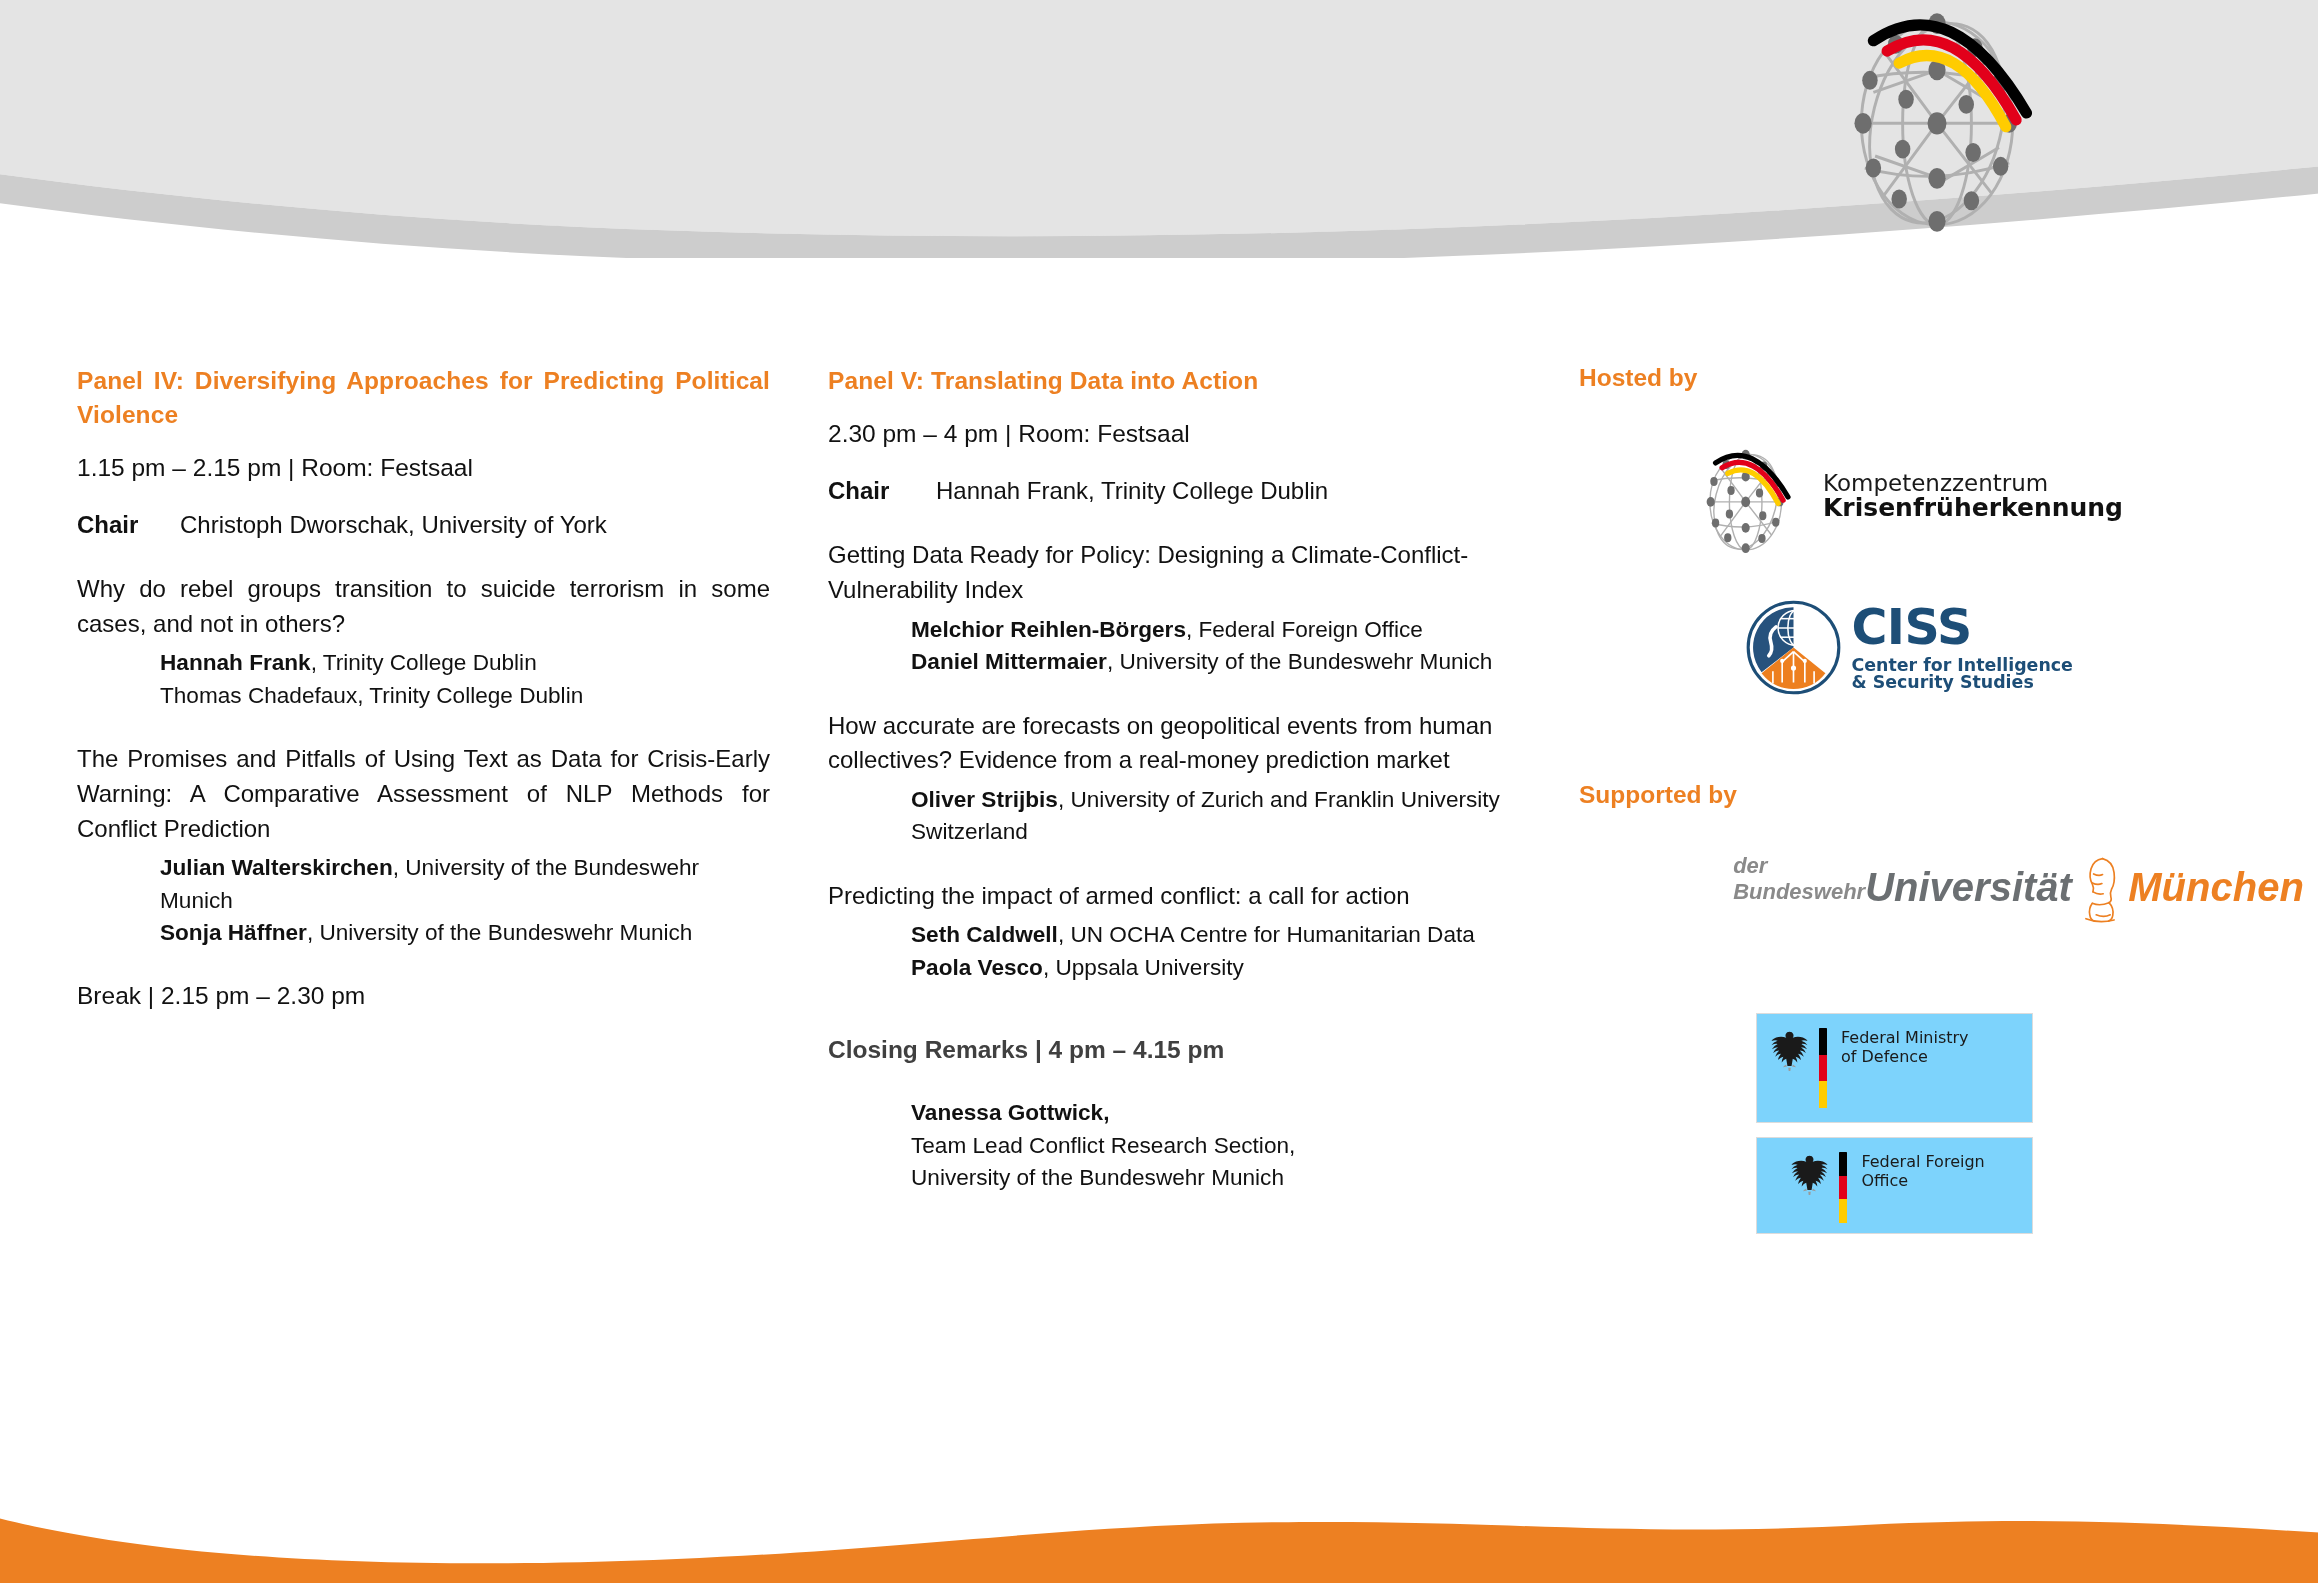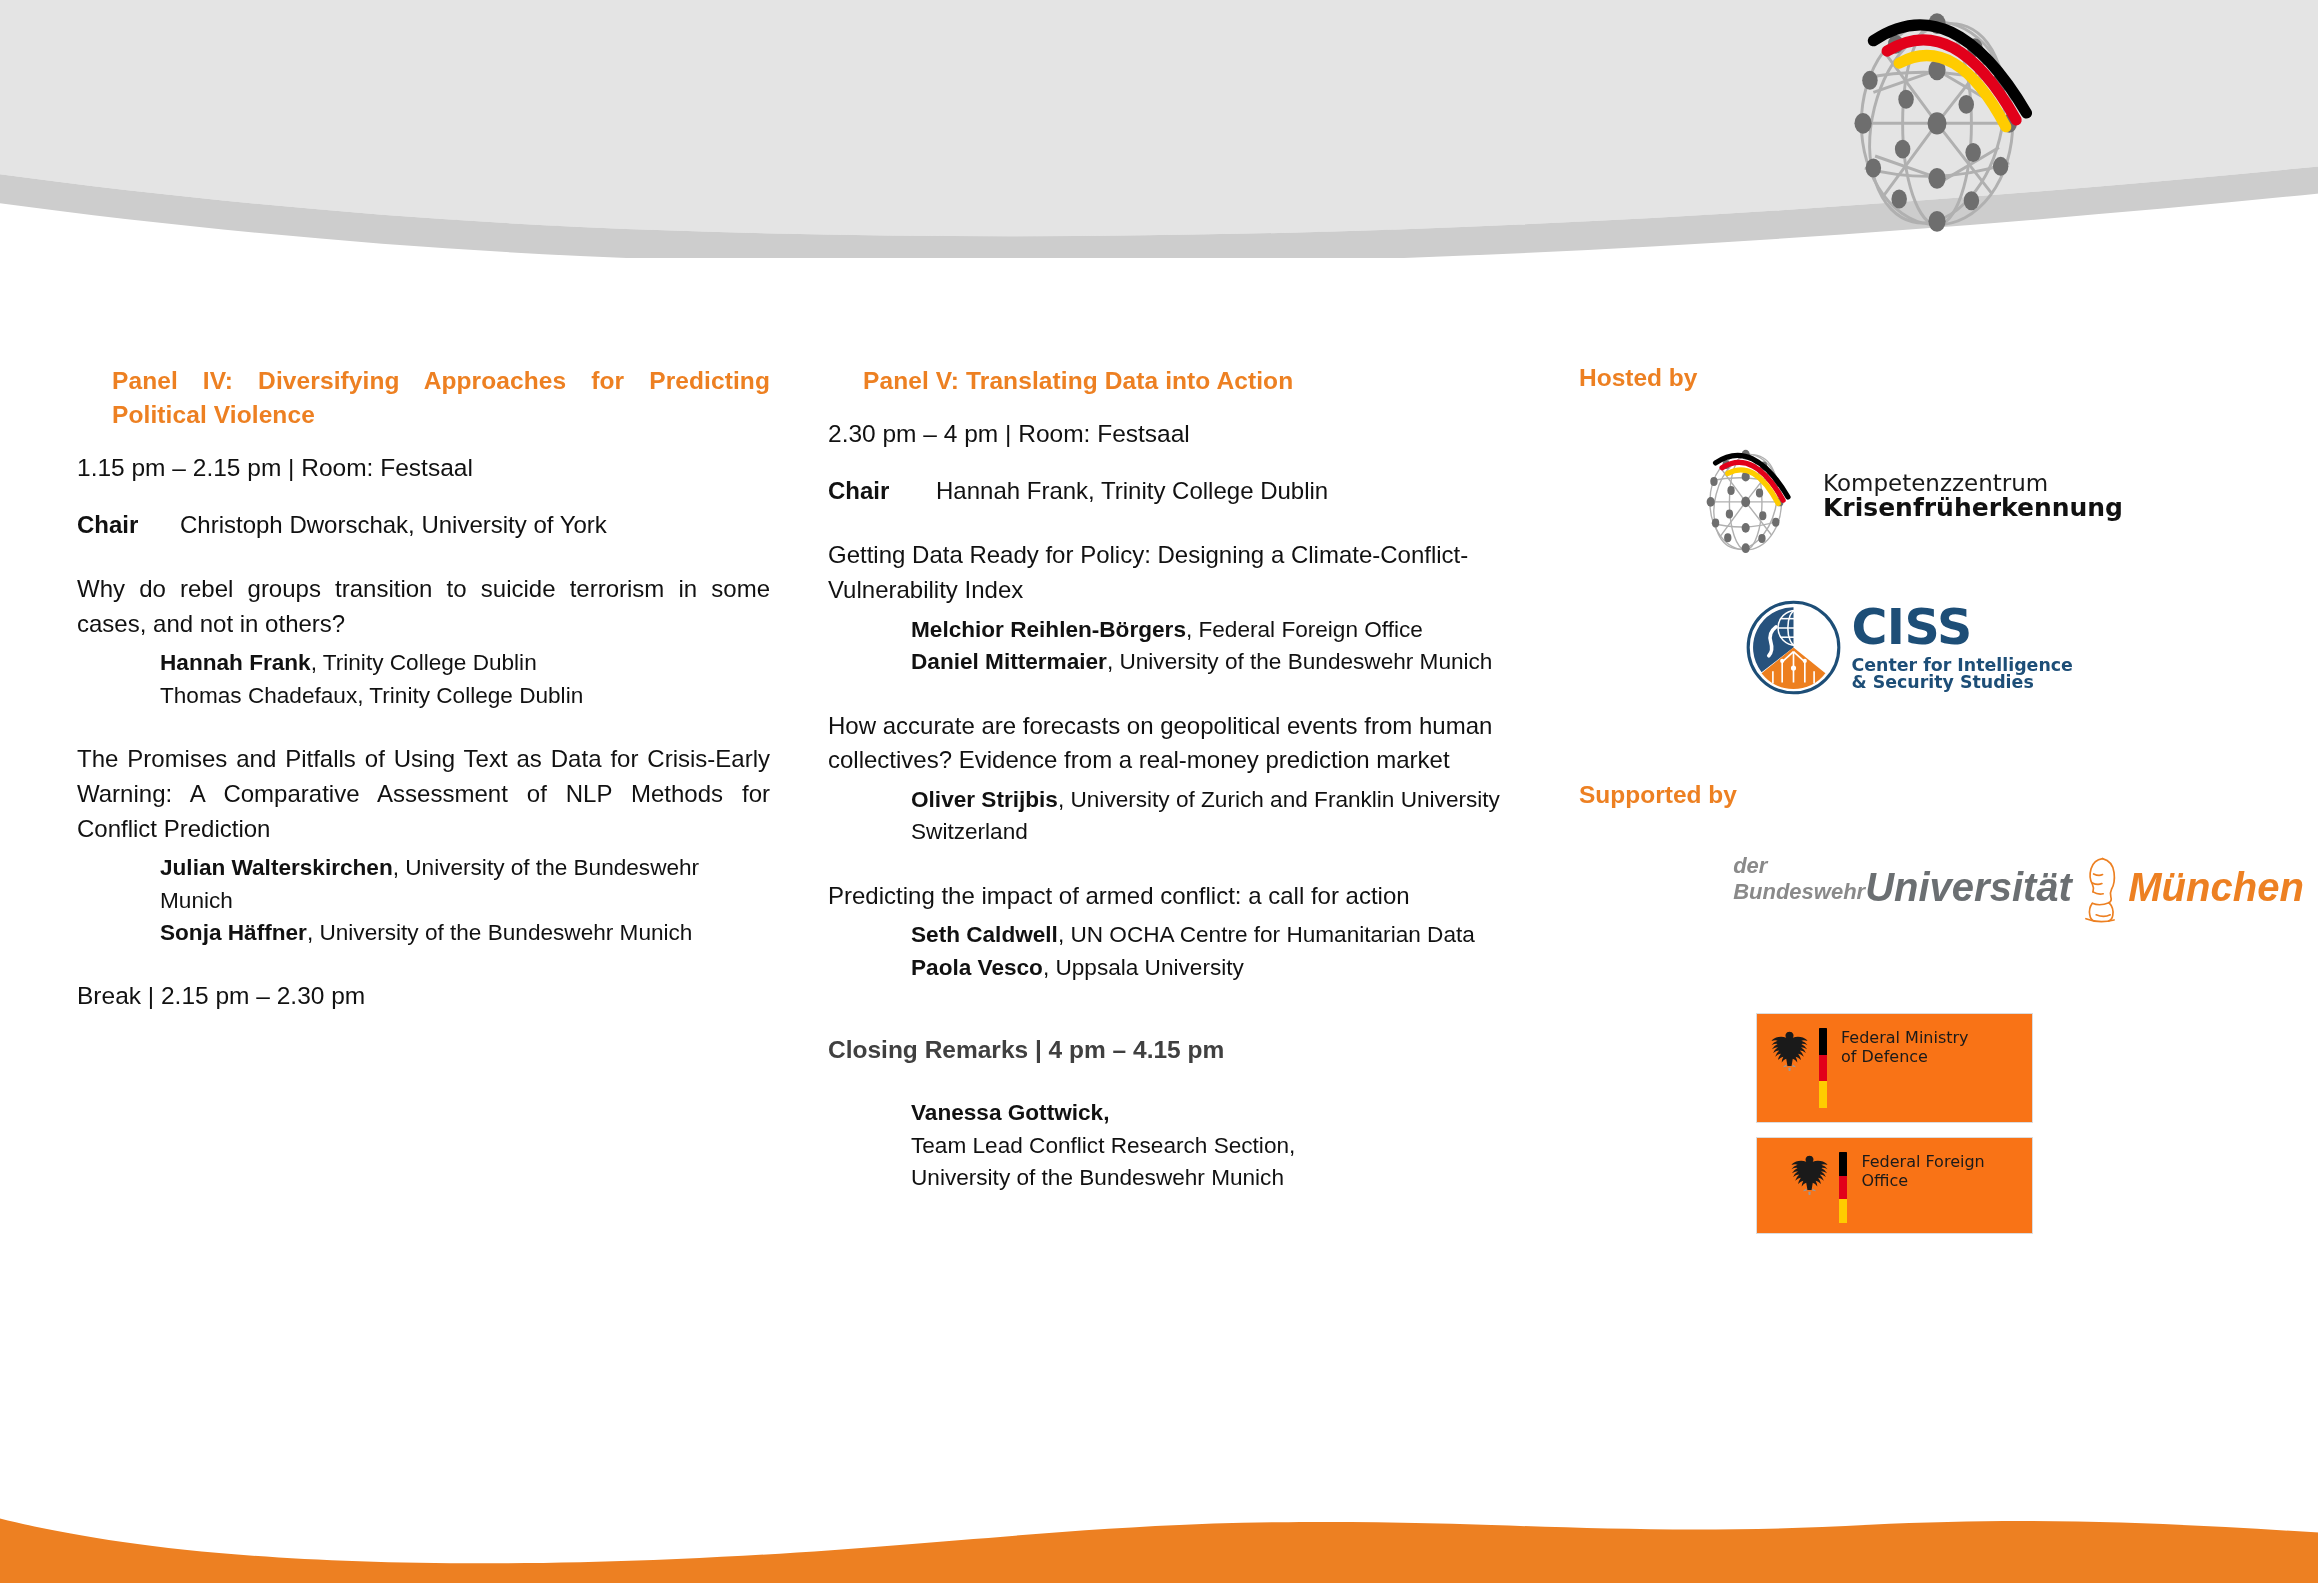--- a/index.html
+++ b/index.html
@@ -27,21 +27,21 @@
 
   
   .content{position:absolute;top:364px;left:0;width:2319px;height:1134px;}
   .col{position:absolute;top:0;}
   .col-left{left:77px;width:693px;}
   .col-mid{left:828px;width:693px;}
   .col-right{left:1579px;width:657px;}
 
   .panel-title{
     color:#ED8022;font-weight:700;font-size:24.5px;line-height:1.38;
-    text-align:justify;text-justify:inter-word;letter-spacing:0.1px;margin-left:35px;
+    text-align:justify;text-justify:inter-word;letter-spacing:0.1px;
   }
   .panel-title.nojust{text-align:left;}
   .time-line{font-size:24.5px;color:#111;line-height:1.4;margin-top:19.3px;}
 
   .chair-row{display:flex;margin-top:23px;font-size:24px;line-height:1.42;color:#111;}
   .chair-label{font-weight:700;flex:0 0 auto;}
   .chair-label.w-left{width:103px;}
   .chair-label.w-mid{width:108px;}
   .chair-value{flex:1;text-align:justify;text-justify:inter-word;}
   .chair-value.nojust{text-align:left;}
@@ -54,21 +54,21 @@
   .speaker b{font-weight:700;}
 
   .break-line{margin-top:32px;font-size:24.5px;color:#111;}
 
   .closing-head{margin-top:52px;color:#404040;font-weight:700;font-size:24.5px;}
   .closing-body{margin-top:33px;padding-left:83px;}
 
   .side-head{color:#ED8022;font-weight:700;font-size:24.5px;}
 
   .logo-slot{display:flex;align-items:center;justify-content:center;}
-  .ministry-box{width:277px;border:0.6px solid #dcdcdc;background:#f97316;
+  .ministry-box{width:277px;border:0.6px solid #dcdcdc;background:#7dd3fc;
                 display:flex;align-items:flex-start;padding:14px 10.3px 14px 11.6px;box-sizing:border-box;}
   .eagle{flex:0 0 auto;width:41px;height:43px;margin-right:9px;margin-top:1.3px;}
   .flagbar{flex:0 0 auto;width:8.4px;margin-right:14px;border-radius:0.6px;overflow:hidden;
            display:flex;flex-direction:column;}
   .flagbar i{display:block;width:100%;}
   .ministry-text{font-family:"DejaVu Sans",sans-serif;font-size:16px;line-height:1.2;color:#1a1a1a;}
 
   .unibw{display:flex;flex-direction:row;align-items:flex-start;}
   .unibw-top{font-style:italic;font-weight:700;color:#8a8a8a;font-size:22px;margin-left:222px;}
   .unibw-main{display:flex;align-items:center;font-style:italic;font-weight:700;font-size:40px;}

